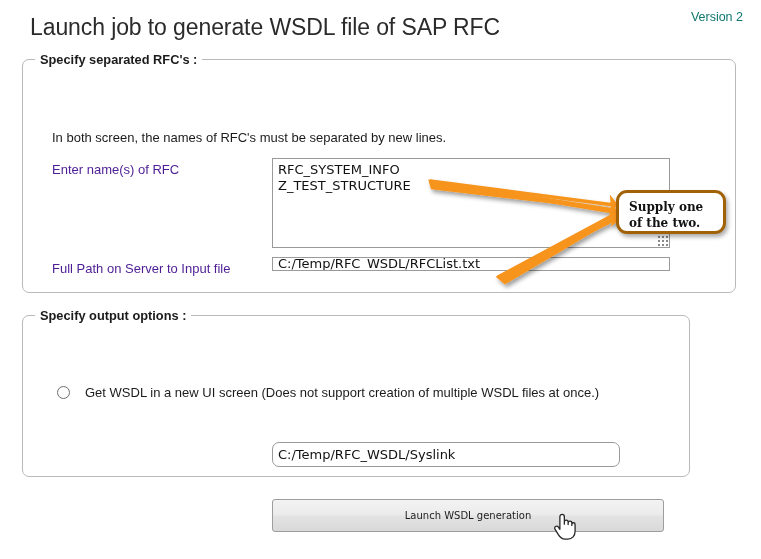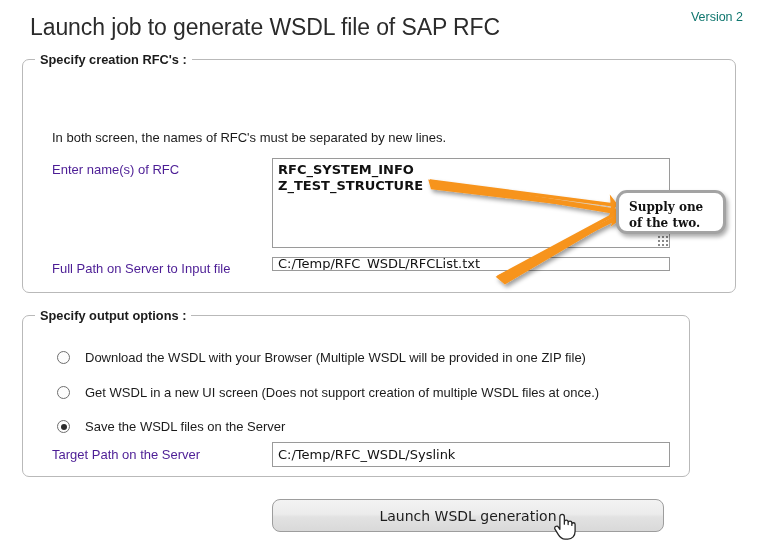--- a/index.html
+++ b/index.html
@@ -157,24 +157,24 @@
 
   
   .submit-button {
     position: absolute;
     left: 272px;
     top: 499px;
     width: 392px;
     height: 33px;
     box-sizing: border-box;
     border: 1px solid #9d9d9d;
-    border-radius: 8px;
+    border-radius: 3px;
     background: linear-gradient(to bottom, #f3f3f3 0%, #ececec 45%, #e2e2e2 55%, #d9d9d9 100%);
     font-family: "DejaVu Sans", sans-serif;
-    font-size: 14px;
+    font-size: 10px;
     color: #1d1d1d;
     cursor: pointer;
     padding: 4px;
   }
 
   
   #annotation-layer {
     position: absolute;
     left: 0;
     top: 0;
@@ -182,21 +182,21 @@
     height: 559px;
     pointer-events: none;
   }
   .callout-box {
     position: absolute;
     left: 616px;
     top: 190px;
     width: 110px;
     height: 44px;
     box-sizing: border-box;
-    border: 3px solid #a3a3a3;
+    border: 3px solid #a16207;
     border-radius: 11px;
     background: #ffffff;
     box-shadow: 2px 3px 4px rgba(0,0,0,0.33);
   }
   .callout-text {
     position: absolute;
     left: 10px;
     top: 6px;
     font-family: "DejaVu Serif", serif;
     font-weight: bold;
@@ -217,28 +217,28 @@
 </style>
 </head>
 <body>
 
 <div id="page">
 
   <div class="page-title">Launch job to generate WSDL file of SAP RFC</div>
   <div class="version-label">Version 2</div>
 
   <div class="fieldset" id="fieldset-rfc">
-    <div class="fieldset-legend">Specify creation RFC's :</div>
+    <div class="fieldset-legend">Specify separated RFC's :</div>
   </div>
 
   <div class="info-line" style="left:52px; top:130px;">In both screen, the names of RFC's must be separated by new lines.</div>
 
   <div class="field-label" style="left:52px; top:162px;">Enter name(s) of RFC</div>
 
-  <textarea class="text-area" id="rfc-names-textarea" style="left: 272px; top: 158px; width: 398px; height: 90px; font-weight: bold;" placeholder="">RFC_SYSTEM_INFO
+  <textarea class="text-area" id="rfc-names-textarea" style="left: 272px; top: 158px; width: 398px; height: 90px;" placeholder="">RFC_SYSTEM_INFO
 Z_TEST_STRUCTURE</textarea>
 
   <div class="resize-grip" style="left:658px; top:236px;">
     <i style="left:0px;  top:0px;"></i>
       <i style="left:4px; top:0px;"></i>
       <i style="left:8px; top:0px;"></i>
     <i style="left:0px;  top:4px;"></i>
       <i style="left:4px; top:4px;"></i>
       <i style="left:8px; top:4px;"></i>
     <i style="left:0px;  top:8px;"></i>
@@ -247,38 +247,29 @@
   </div>
 
   <div class="field-label" style="left:52px; top:261px;">Full Path on Server to Input file</div>
 
   <input class="text-input" type="text" id="input-file-path" style="left: 272px; top: 257px; width: 398px; height: 14px;" placeholder="" value="C:/Temp/RFC_WSDL/RFCList.txt">
 
   <div class="fieldset" id="fieldset-output">
     <div class="fieldset-legend">Specify output options :</div>
   </div>
 
-  <div class="radio-row" style="left:57px; top:350px;">
-    <span class="radio-dot"></span>
-    <span class="radio-label">Download the WSDL with your Browser (Multiple WSDL will be provided in one ZIP file)</span>
-  </div>
 
   <div class="radio-row" style="left:57px; top:385px;">
     <span class="radio-dot"></span>
     <span class="radio-label">Get WSDL in a new UI screen (Does not support creation of multiple WSDL files at once.)</span>
   </div>
 
-  <div class="radio-row" style="left:57px; top:419px;">
-    <span class="radio-dot checked"></span>
-    <span class="radio-label">Save the WSDL files on the Server</span>
-  </div>
-
-  <div class="field-label" style="left:52px; top:447px;">Target Path on the Server</div>
-
-  <input class="text-input" type="text" id="target-path-input" style="left: 272px; top: 442px; width: 398px; height: 25px;" placeholder="" value="C:/Temp/RFC_WSDL/Syslink">
+
+
+  <input class="text-input" type="text" id="target-path-input" style="left: 272px; top: 442px; width: 348px; height: 25px; border-radius: 7px;" placeholder="" value="C:/Temp/RFC_WSDL/Syslink">
 
   <button class="submit-button">Launch WSDL generation</button>
 
   <svg id="annotation-layer" viewBox="0 0 761 559" width="761" height="559">
     <defs>
       <filter id="arrowShadow" x="-30%" y="-30%" width="180%" height="180%">
         <feDropShadow dx="2" dy="3" stdDeviation="2" flood-color="#000000" flood-opacity="0.38"></feDropShadow>
       </filter>
     </defs>
 

